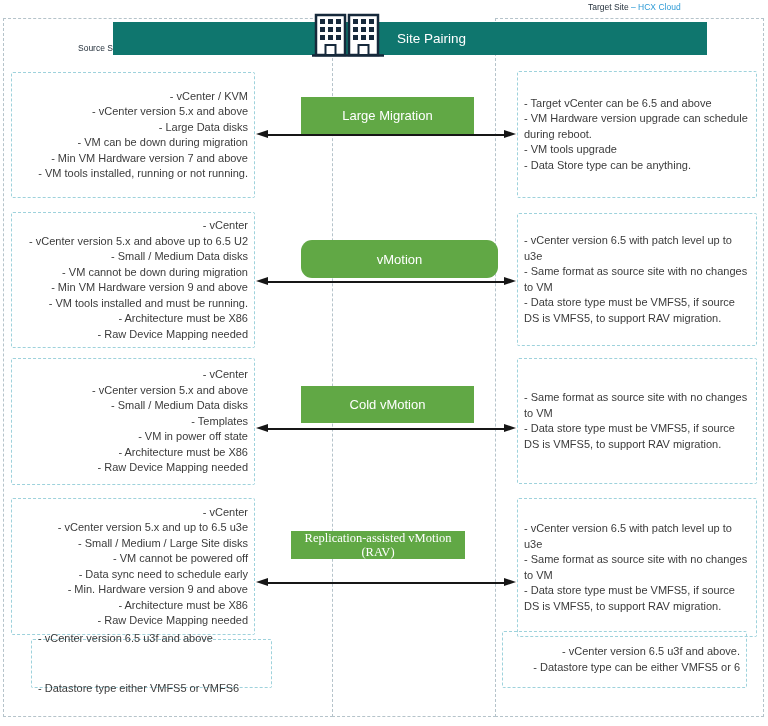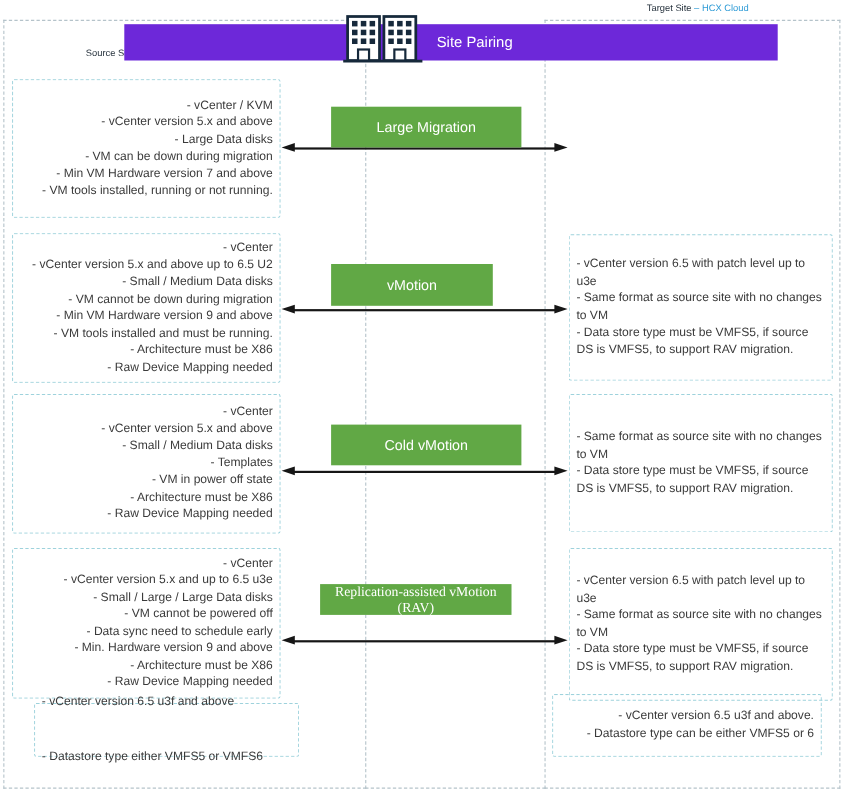--- a/index.html
+++ b/index.html
@@ -13,21 +13,21 @@
   #tgt-label { left:588px; }
 
   
   .outer { position:absolute; border:1px dashed #b5c3ca; }
   #outer-left  { left:3px;  top:18px; width:330px; height:699px; }
   #outer-right { left:495px; top:18px; width:269px; height:699px; }
   #bottom-connector { position:absolute; left:332px; top:716px; width:164px; height:0; border-top:1px dashed #b5c3ca; }
 
   
   .banner { position:absolute; left:113px; top:22px; width:594px; height:33px;
-            background:#6d28d9; z-index:3; }
+            background:#0f766e; z-index:3; }
   .banner-text { position:absolute; left:284px; top:0; height:33px; line-height:33px;
                  color:#ffffff; font-size:13.5px; }
   .buildings { position:absolute; left:311px; top:12px; width:74px; height:46px; z-index:4; }
 
   
   .sbox { position:absolute; border:1px dashed #9ed2dc; border-radius:2px;
           display:flex; flex-direction:column; justify-content:center;
           padding:4px 6px; font-size:11px; line-height:15.5px; color:#3b3b3b; z-index:2; }
   .sbox .li { white-space:normal; }
   .col-left  { left:11px;  width:244px;align-items:flex-end; }
@@ -41,21 +41,21 @@
   #R2 { top:358px; height:126px; }
   #R3 { top:498px; height:139px; }
   #FL { left:31px;  top:639px; width:241px; height:49px;gap:34px; }
   #FR { left:502px; top:631px; width:245px; height:57px;text-align:right; }
 
   
   .mig { position:absolute; background:#61a845; color:#ffffff; z-index:3;
          display:flex; flex-direction:column; align-items:center; justify-content:center;
          text-align:center; font-size:13px; }
   #M0 { left:301px; top:97px;  width:173px; height:37px; }
-  #M1 { left:301px; top:240px; width:147px; height:38px; }
+  #M1 { left:301px; top:240px; width:197px; height:38px;border-radius:11px; }
   #M2 { left:301px; top:386px; width:173px; height:37px; }
   #M3 { left:291px; top:531px; width:174px; height:28px; font-size:12.5px; line-height:14.5px;font-family:Liberation Serif, serif; }
   .mig .sub:empty { display:none; }
 
   
   .arrow { position:absolute; left:256px; width:260px; height:9px; z-index:1; }
   #A0 { top:130px; } #A1 { top:277px; } #A2 { top:424px; } #A3 { top:578px; }
   .arrow .shaft { position:absolute; left:8px; right:8px; top:3.5px; height:2px; background:#161616; }
   .arrow .head-l { position:absolute; left:0; top:0; width:0; height:0;
                    border-top:4.5px solid transparent; border-bottom:4.5px solid transparent;
@@ -166,28 +166,34 @@
       <div class="li">- vCenter version 5.x and above</div>
       <div class="li">- Small / Medium Data disks</div>
       <div class="li">- Templates</div>
       <div class="li">- VM in power off state</div>
       <div class="li">- Architecture must be X86</div>
       <div class="li">- Raw Device Mapping needed</div>
     </div>
   <div class="sbox col-left" id="L3">
       <div class="li">- vCenter</div>
       <div class="li">- vCenter version 5.x and up to 6.5 u3e</div>
-      <div class="li">- Small / Large / Large Data disks</div>
+      <div class="li">- Small / Medium / Large Site disks</div>
       <div class="li">- VM cannot be powered off</div>
       <div class="li">- Data sync need to schedule early</div>
       <div class="li">- Min. Hardware version 9 and above</div>
       <div class="li">- Architecture must be X86</div>
       <div class="li">- Raw Device Mapping needed</div>
     </div>
 
+  <div class="sbox col-right" id="R0">
+      <div class="li">- Target vCenter can be 6.5 and above</div>
+      <div class="li">- VM Hardware version upgrade can schedule during reboot.</div>
+      <div class="li">- VM tools upgrade</div>
+      <div class="li">- Data Store type can be anything.</div>
+    </div>
   <div class="sbox col-right" id="R1">
       <div class="li">- vCenter version 6.5 with patch level up to u3e</div>
       <div class="li">- Same format as source site with no changes to VM</div>
       <div class="li">- Data store type must be VMFS5, if source DS is VMFS5, to support RAV migration.</div>
     </div>
   <div class="sbox col-right" id="R2">
       <div class="li">- Same format as source site with no changes to VM</div>
       <div class="li">- Data store type must be VMFS5, if source DS is VMFS5, to support RAV migration.</div>
     </div>
   <div class="sbox col-right" id="R3">

